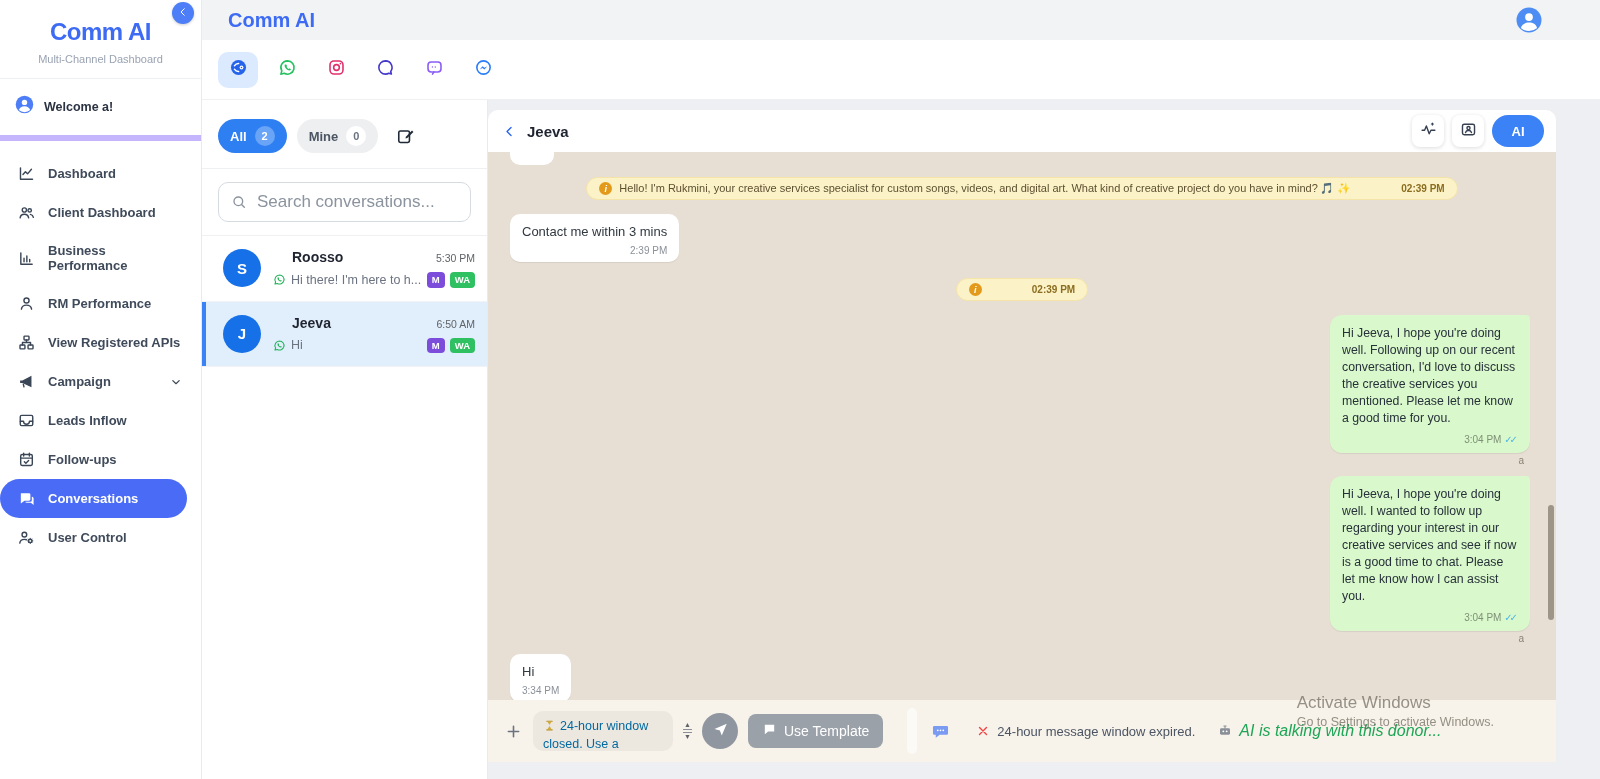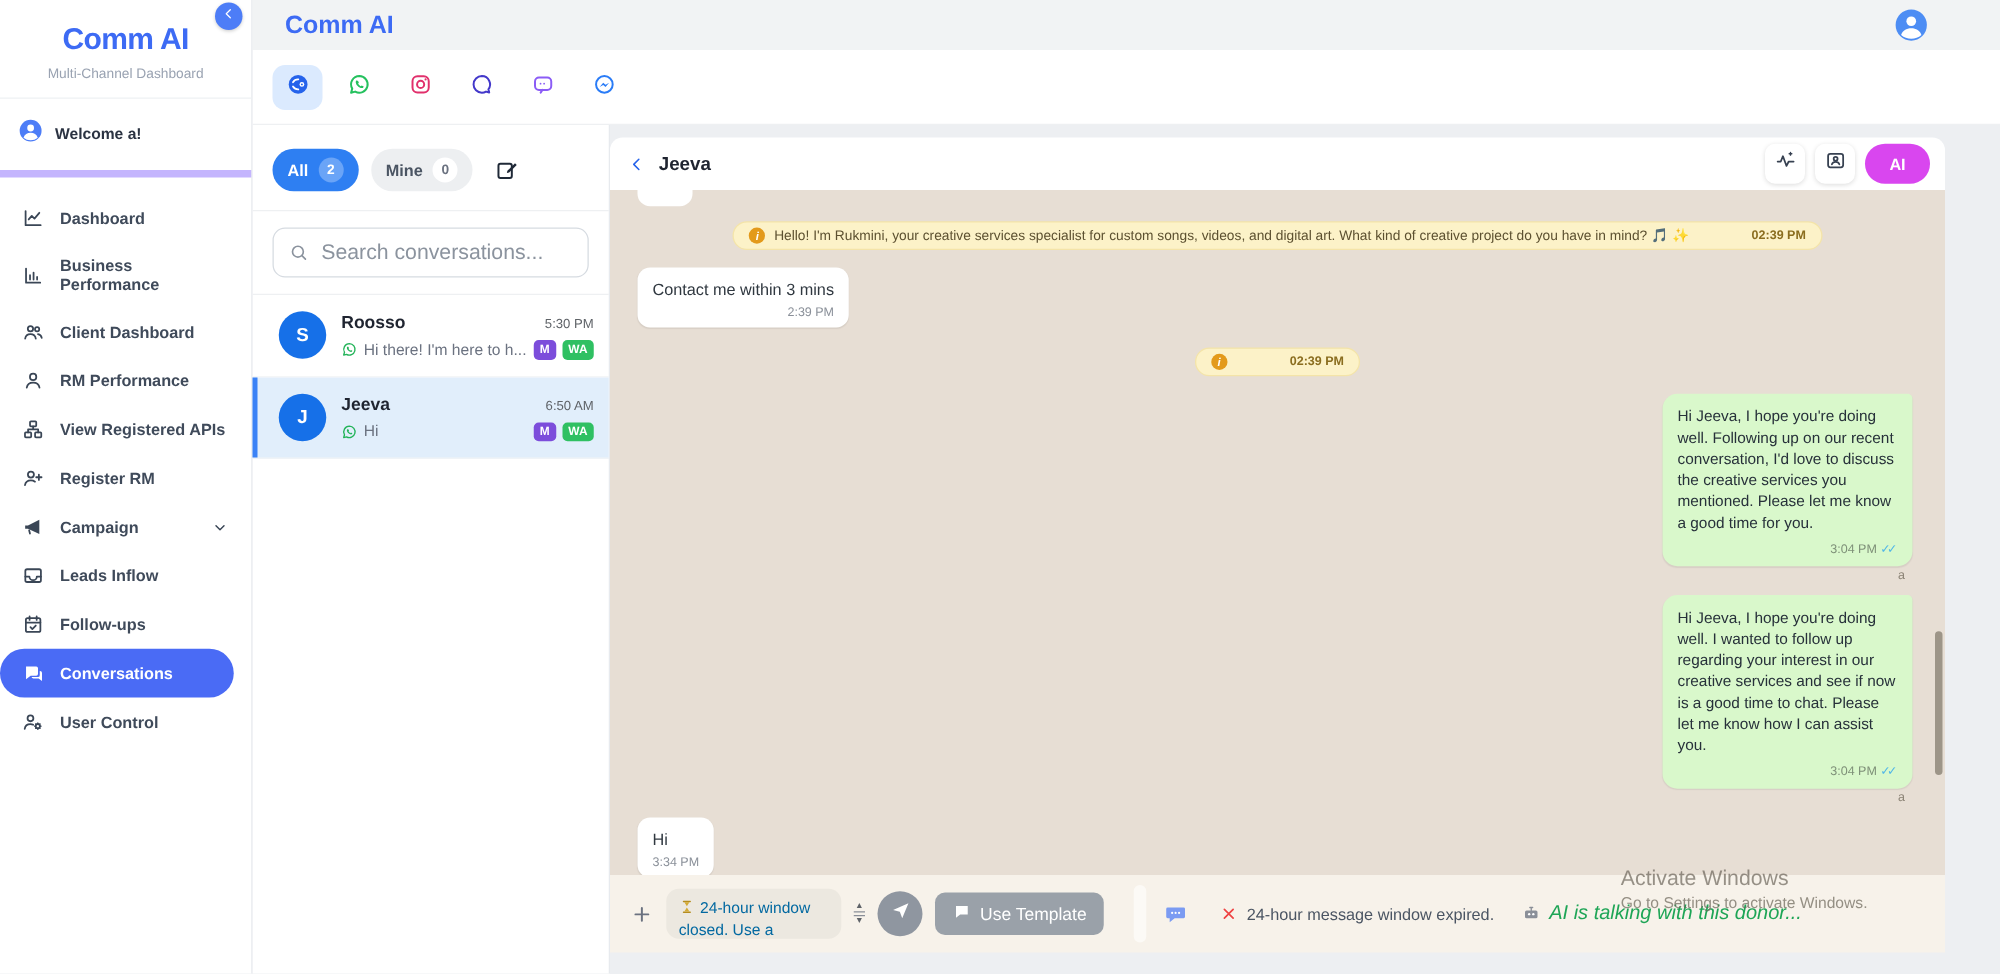--- a/index.html
+++ b/index.html
@@ -61,42 +61,42 @@
   .search-box .icon { color:#8b939e; display:flex; }
   .search-box .icon svg { width:16px; height:16px; }
   .search-input { border:none; outline:none; flex:1; font-size:17px; color:#374151; background:transparent; }
   .search-input::placeholder { color:#8b939e; }
   .convo-item { display:flex; gap:12px; padding:13px 12px 13px 21px; border-bottom:1px solid #f1f3f5; position:relative; cursor:pointer; }
   .convo-item.selected { background:#e1eefb; }
   .convo-item.selected::before { content:""; position:absolute; left:0; top:0; bottom:0; width:4px; background:#3b82f6; }
   .convo-avatar { width:38px; height:38px; border-radius:50%; background:#1670e8; color:#fff; font-weight:700; font-size:15px;
     display:flex; align-items:center; justify-content:center; flex-shrink:0; }
   .convo-main { flex:1; min-width:0; }
-  .convo-top { display:flex; justify-content:space-between; align-items:baseline; }
+  .convo-top { display:flex; justify-content:space-between; align-items:baseline;margin-left:19px; }
   .convo-name { font-size:14px; font-weight:700; color:#1f2430; }
   .convo-time { font-size:10.5px; color:#5f6368; }
   .convo-bottom { display:flex; align-items:center; gap:5px; margin-top:7px; }
   .convo-bottom .wa-small { color:#22b358; display:flex; flex-shrink:0; }
   .convo-bottom .wa-small svg { width:13px; height:13px; }
   .convo-preview { font-size:12.5px; color:#6b7280; white-space:nowrap; overflow:hidden; text-overflow:ellipsis; flex:1; }
   .convo-badges { display:flex; gap:5px; flex-shrink:0; }
   .badge { border-radius:4px; color:#fff; font-size:9.5px; font-weight:700; padding:3px 5px; line-height:1; }
 
   
   .chat-col { width:1068px; margin-top:10px; height:652px; display:flex; flex-direction:column; position:relative; flex-shrink:0; }
   .chat-header { background:#fff; height:42px; border-radius:10px 10px 0 0; display:flex; align-items:center;
     padding:0 12px 0 14px; gap:10px; flex-shrink:0; }
   .back-chev { color:#2563eb; display:flex; cursor:pointer; }
   .back-chev svg { width:15px; height:15px; }
   .chat-title { font-size:15px; font-weight:700; color:#1f2430; }
   .chat-header-right { margin-left:auto; display:flex; align-items:center; gap:8px; }
   .icon-btn { width:32px; height:32px; background:#fff; border-radius:8px; box-shadow:0 1px 4px rgba(0,0,0,.14);
     display:flex; align-items:center; justify-content:center; color:#374151; cursor:pointer; }
   .icon-btn svg { width:17px; height:17px; }
-  .ai-btn { width:52px; height:32px; background:#d946ef; border-radius:16px; color:#fff; font-weight:700; font-size:13px;
+  .ai-btn { width:52px; height:32px; background:#3b82f6; border-radius:16px; color:#fff; font-weight:700; font-size:13px;
     display:flex; align-items:center; justify-content:center; cursor:pointer; }
   .chat-body { height:548px; background:#e7ded4; position:relative; padding:0 22px; overflow:hidden; flex-shrink:0; }
   .partial-bubble { width:44px; height:13px; background:#fff; border-radius:0 0 10px 10px; margin-bottom:12px; }
   .banner { width:fit-content; max-width:1010px; margin:0 auto 14px; background:#fcf2c8; border:1px solid #f4e4a8;
     border-radius:14px; padding:4px 12px; font-size:11px; color:#5c5030; display:flex; align-items:center; gap:7px; white-space:nowrap; }
   .info-dot { width:13px; height:13px; border-radius:50%; background:#e39a1b; color:#fff; font-size:9px; font-weight:800;
     display:flex; align-items:center; justify-content:center; flex-shrink:0; font-style:italic; }
   .banner-time { color:#8a6d1f; font-weight:700; font-size:10px; margin-left:3px;padding-left:40px; }
   .msg { box-shadow:0 1px 1px rgba(0,0,0,.07); }
   .msg-left { width:fit-content; max-width:320px; background:#fff; border-radius:10px; padding:10px 12px 6px;
@@ -166,66 +166,56 @@
             <svg viewBox="0 0 24 24" fill="none" stroke="currentColor" stroke-width="2" stroke-linecap="round" stroke-linejoin="round">
               <path d="M3.5 4v16h17"></path>
               <path d="M7 13.5l3.5-4 3 3L19 6"></path>
             </svg>
           </span>
           <span class="nav-label">Dashboard</span>
         </div>
         <div class="nav-item">
           <span class="icon">
             <svg viewBox="0 0 24 24" fill="none" stroke="currentColor" stroke-width="2" stroke-linecap="round" stroke-linejoin="round">
-              <path d="M4 4v16h16"></path>
-              <path d="M8.5 16.5v-5M12.5 16.5v-8M16.5 16.5v-3"></path>
-            </svg>
-          </span>
-          <span class="nav-label">Business Performance</span>
-        </div>
-        <div class="nav-item">
-          <span class="icon">
-            <svg viewBox="0 0 24 24" fill="none" stroke="currentColor" stroke-width="2" stroke-linecap="round" stroke-linejoin="round">
               <circle cx="9" cy="8.5" r="3"></circle>
               <path d="M3 19.5c.5-3.2 3-5 6-5s5.5 1.8 6 5"></path>
               <circle cx="16.5" cy="9" r="2.4"></circle>
               <path d="M17.5 14.6c2.2.4 3.8 1.9 4.2 4.2"></path>
             </svg>
           </span>
           <span class="nav-label">Client Dashboard</span>
         </div>
         <div class="nav-item">
           <span class="icon">
             <svg viewBox="0 0 24 24" fill="none" stroke="currentColor" stroke-width="2" stroke-linecap="round" stroke-linejoin="round">
+              <path d="M4 4v16h16"></path>
+              <path d="M8.5 16.5v-5M12.5 16.5v-8M16.5 16.5v-3"></path>
+            </svg>
+          </span>
+          <span class="nav-label">Business Performance</span>
+        </div>
+        <div class="nav-item">
+          <span class="icon">
+            <svg viewBox="0 0 24 24" fill="none" stroke="currentColor" stroke-width="2" stroke-linecap="round" stroke-linejoin="round">
               <circle cx="12" cy="7.8" r="3.6"></circle>
               <path d="M4.8 20c.6-3.8 3.5-5.7 7.2-5.7s6.6 1.9 7.2 5.7"></path>
             </svg>
           </span>
           <span class="nav-label">RM Performance</span>
         </div>
         <div class="nav-item">
           <span class="icon">
             <svg viewBox="0 0 24 24" fill="none" stroke="currentColor" stroke-width="2" stroke-linecap="round" stroke-linejoin="round">
               <rect x="8.5" y="3" width="7" height="5.5" rx="1"></rect>
               <rect x="2.8" y="15.5" width="7" height="5.5" rx="1"></rect>
               <rect x="14.2" y="15.5" width="7" height="5.5" rx="1"></rect>
               <path d="M12 8.5v3.5M6.3 15.5V12h11.4v3.5"></path>
             </svg>
           </span>
           <span class="nav-label">View Registered APIs</span>
-        </div>
-        <div class="nav-item">
-          <span class="icon">
-            <svg viewBox="0 0 24 24" fill="none" stroke="currentColor" stroke-width="2" stroke-linecap="round" stroke-linejoin="round">
-              <circle cx="9.5" cy="8" r="3.4"></circle>
-              <path d="M2.8 20c.6-3.6 3.3-5.4 6.7-5.4 1.8 0 3.4.5 4.6 1.4"></path>
-              <path d="M18.5 8v6M15.5 11h6"></path>
-            </svg>
-          </span>
-          <span class="nav-label">Register RM</span>
         </div>
         <div class="nav-item">
           <span class="icon">
             <svg viewBox="0 0 24 24" fill="none" stroke="currentColor" stroke-width="2" stroke-linecap="round" stroke-linejoin="round">
               <path d="M3 10.5v3.5h3.2L19 20V4L6.2 10.5H3z" fill="currentColor" stroke="none"></path>
               <path d="M7.5 15.8l.9 3.7"></path>
             </svg>
           </span>
           <span class="nav-label">Campaign</span>
           <span class="icon chev">

